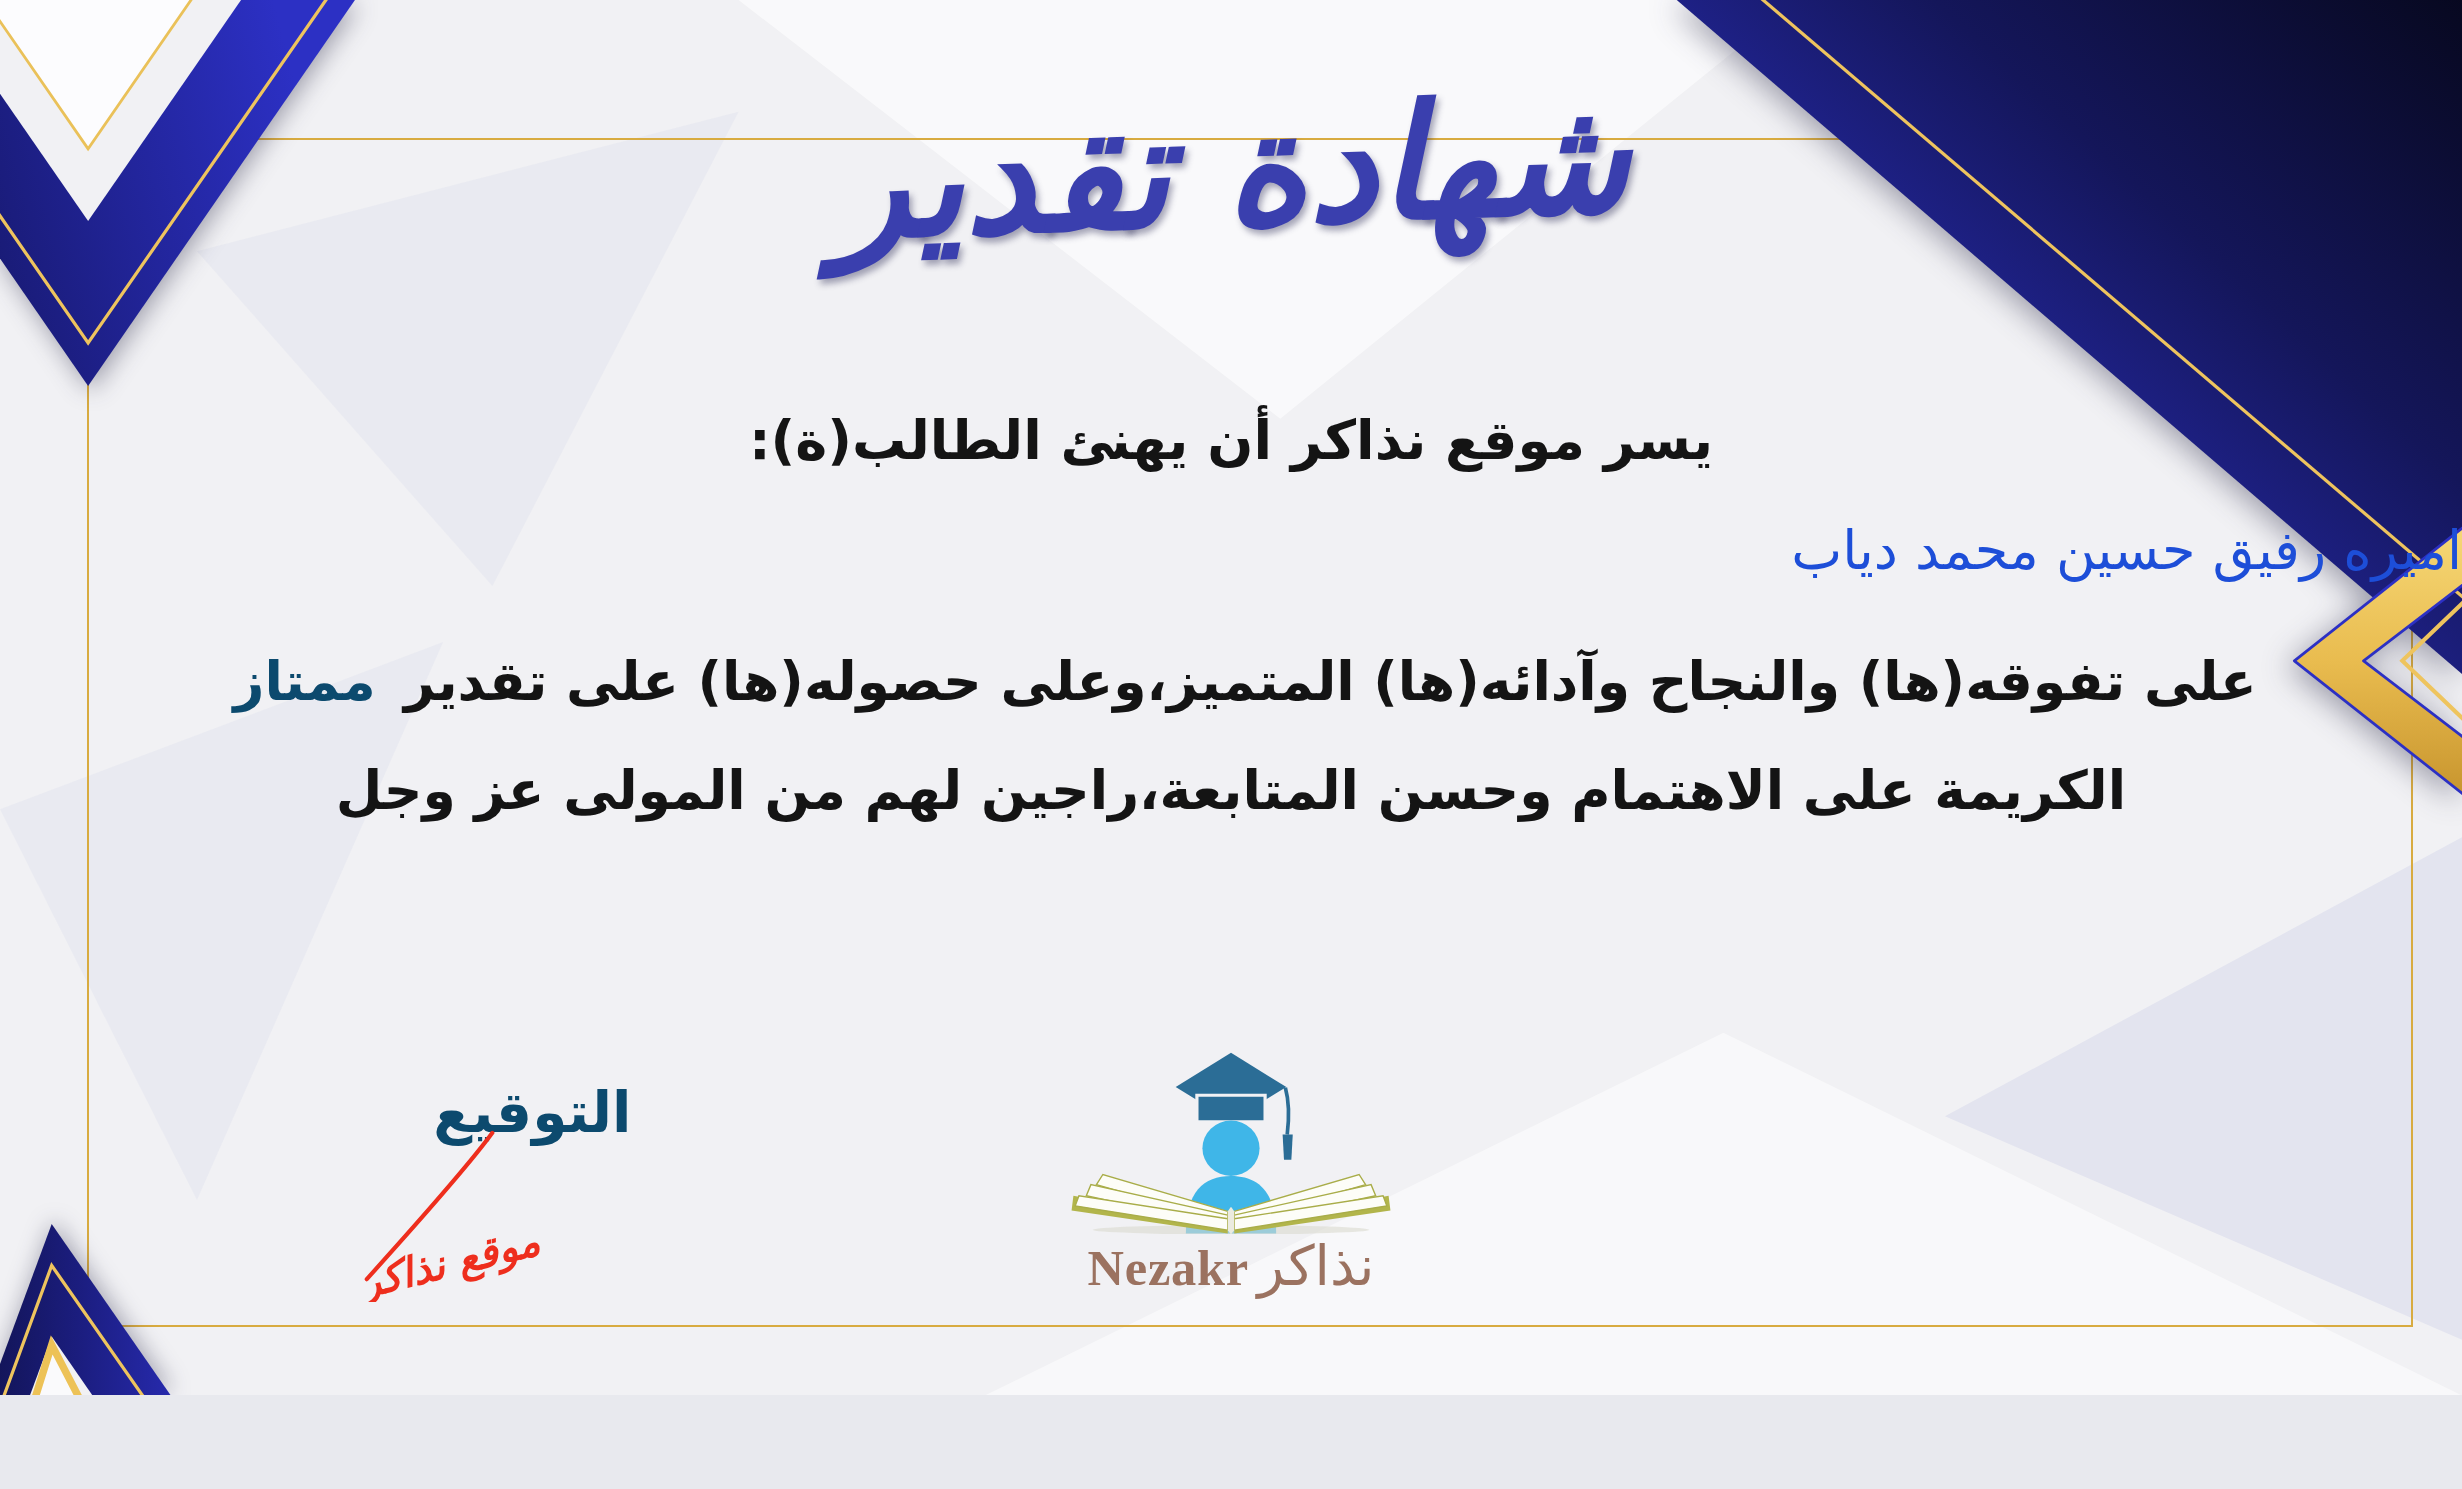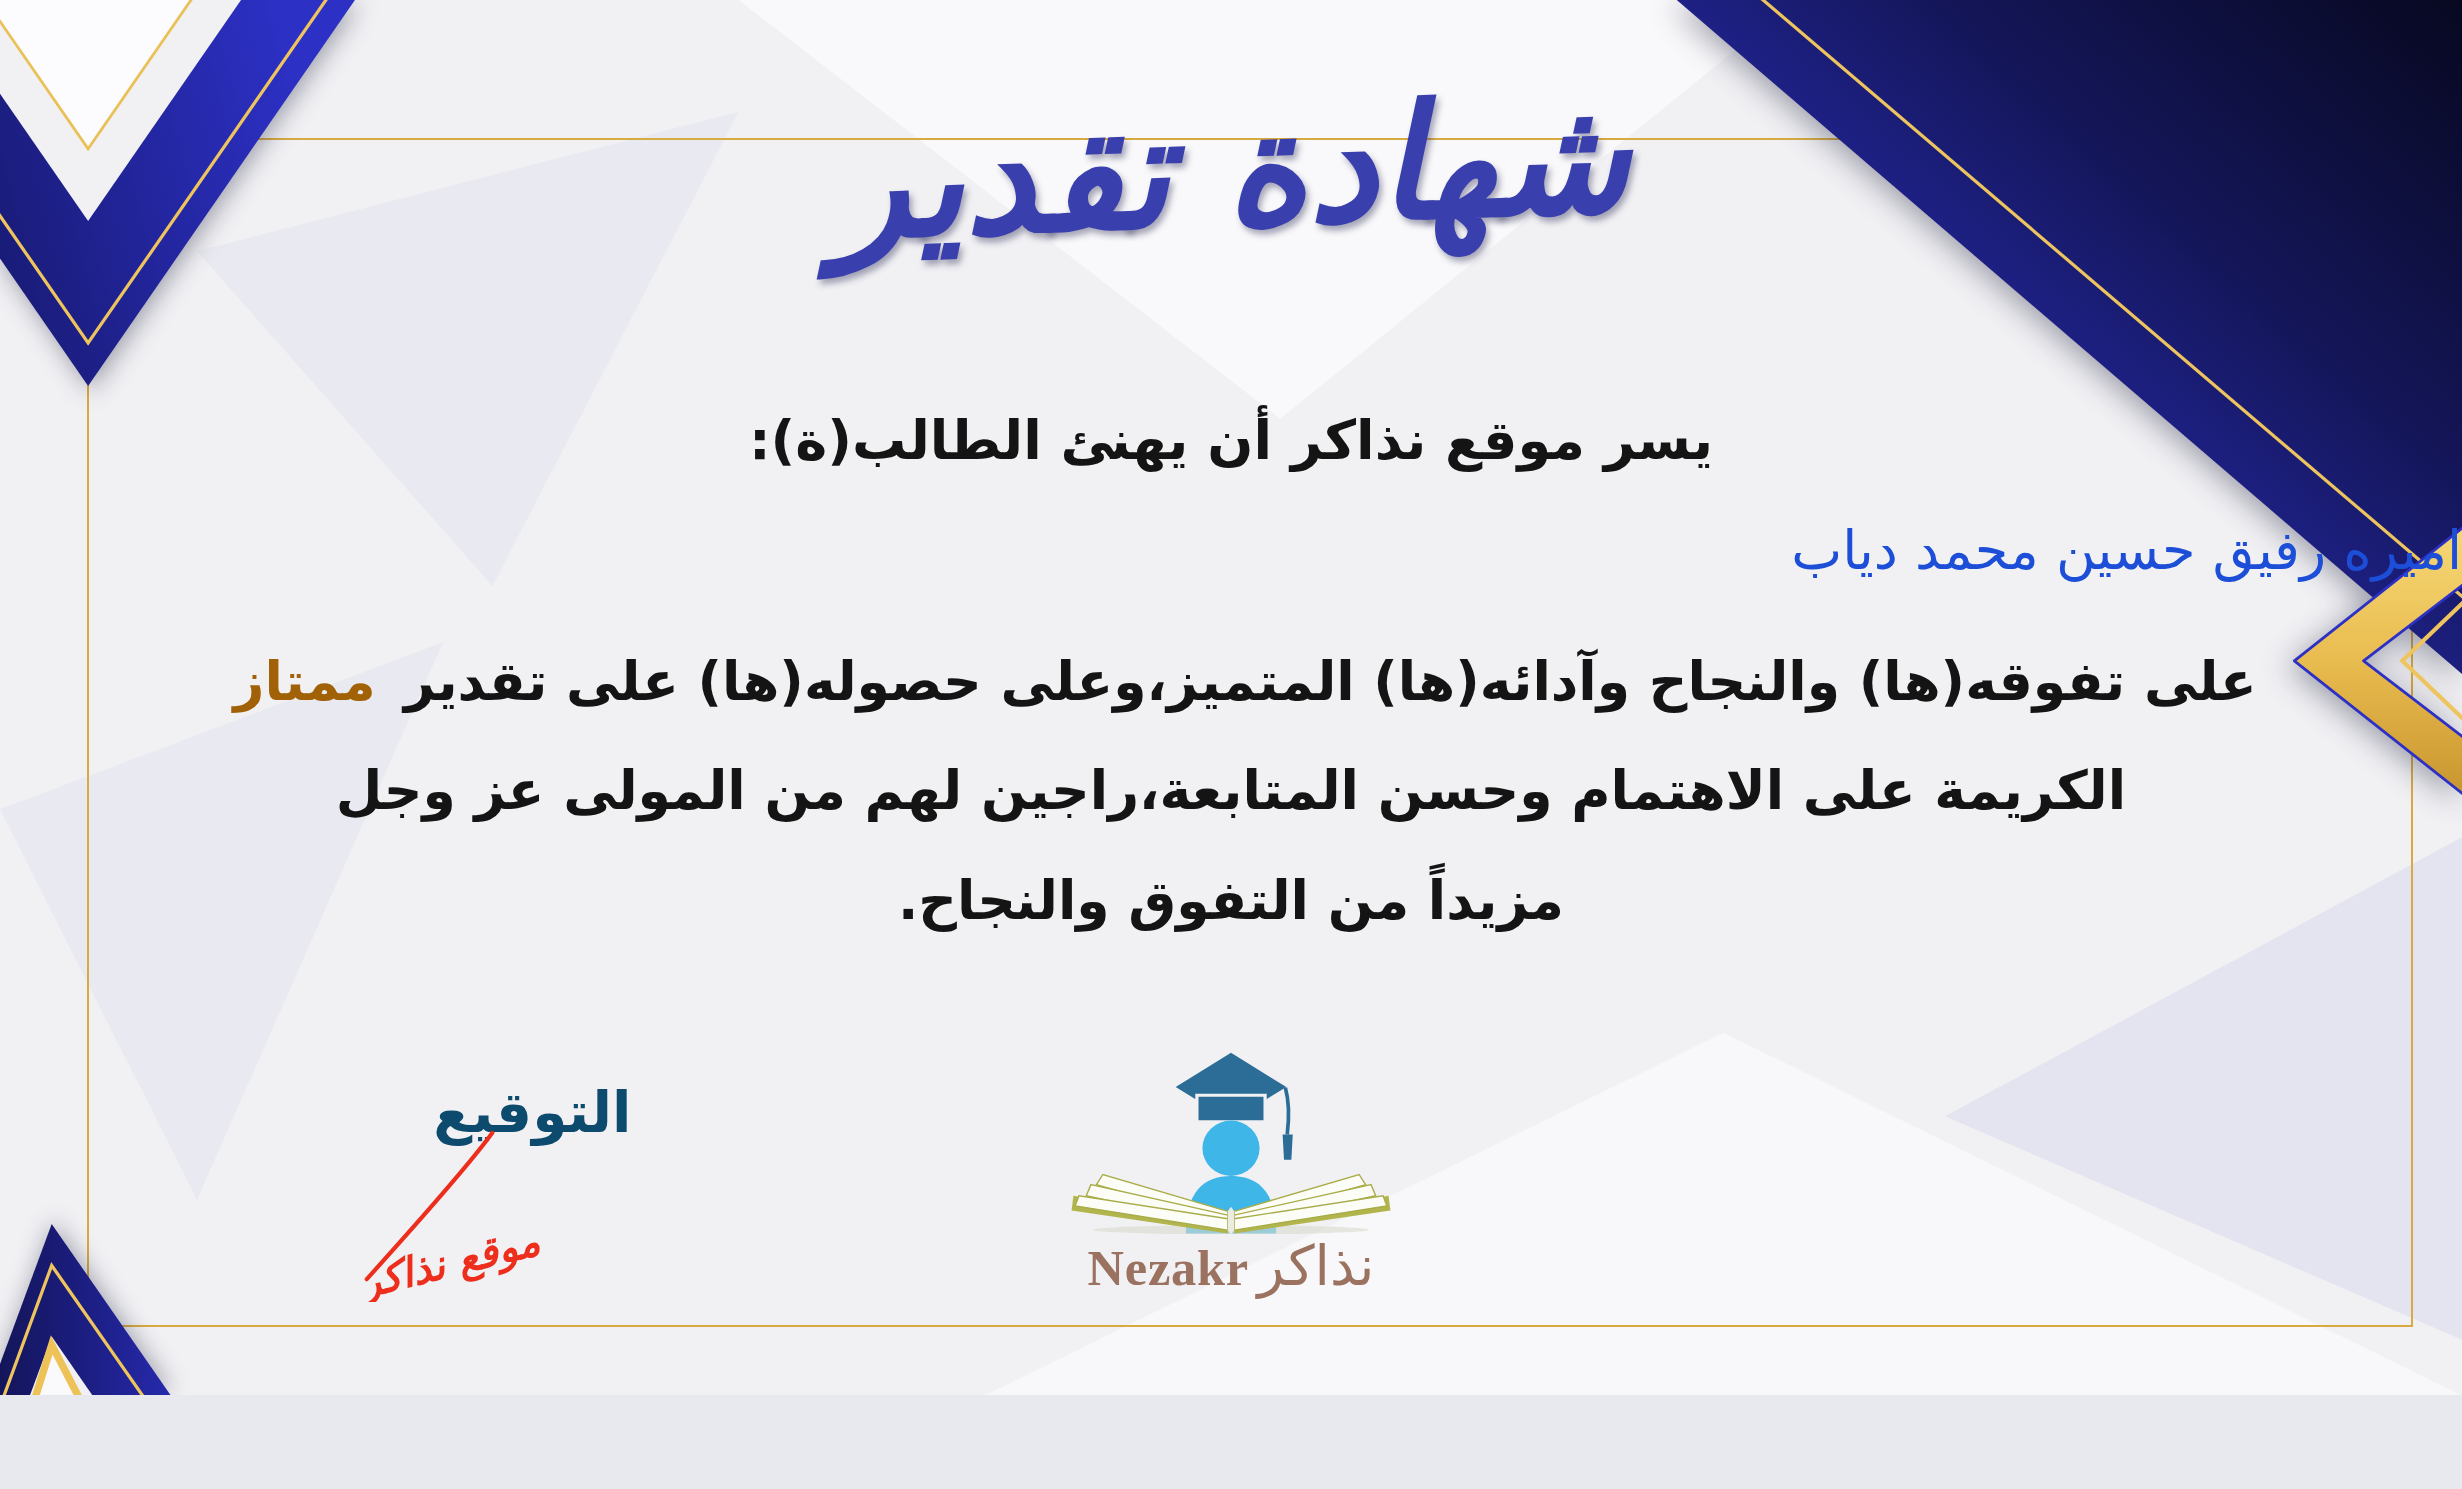--- a/index.html
+++ b/index.html
@@ -39,21 +39,21 @@
   }
   .name{
     position:absolute;top:37.2%;left:0;width:100%;direction:rtl;
     font-size:2.2vw;font-weight:normal;color:#1d4ed8;
   }
   .para{
     position:absolute;top:44.9%;left:3%;width:94%;text-align:center;direction:rtl;
     font-size:2.18vw;font-weight:bold;color:#141414;line-height:4.45vw;
   }
   .para .line{white-space:nowrap;}
-  .field{color:#a16207;margin:16px 1.15vw;}
+  .field{color:#0c4a6e;margin:16px 1.15vw;}
   .sig-label{
     position:absolute;left:17.6%;top:77.3%;direction:rtl;
     font-size:2.3vw;font-weight:bold;color:#0c4a6e;
   }
   .sig-script{position:absolute;left:13.8%;top:80.6%;width:9vw;height:7.2vw;}
   .logo{position:absolute;left:50%;top:75.2%;transform:translateX(-50%);
         width:14.6vw;height:7.5vw;}
   .logo-text{
     position:absolute;left:50%;top:88.4%;transform:translateX(-50%);
     display:flex;align-items:baseline;gap:0.35vw;color:#9b7260;white-space:nowrap;
@@ -126,21 +126,20 @@
 
   <div class="intro">يسر موقع نذاكر أن يهنئ الطالب(ة):</div>
 
   <div class="name">اميره رفيق حسين محمد دياب</div>
 
   <div class="para">
     <div class="line">
       <span>على تفوقه(ها) والنجاح وآدائه(ها) المتميز،وعلى حصوله(ها) على تقدير</span><span class="field">ممتاز</span>
     </div>
     <div class="line">الكريمة على الاهتمام وحسن المتابعة،راجين لهم من المولى عز وجل</div>
-    <div class="line">مزيداً من التفوق والنجاح.</div>
   </div>
 
   <div class="sig-label">التوقيع</div>
 
   <svg class="sig-script" viewBox="0 0 480 380">
     <path d="M 330 15 C 272 95 150 230 58 332" fill="none" stroke="#ee2e1d" stroke-width="9" stroke-linecap="round"></path>
     <text x="245" y="325" text-anchor="middle" font-size="88" font-weight="bold" font-style="italic" fill="#ee2e1d" direction="rtl" transform="rotate(-14 245 325)" font-family="DejaVu Sans, sans-serif">موقع نذاكر</text>
   </svg>
 
   <svg class="logo" viewBox="0 0 780 400">

